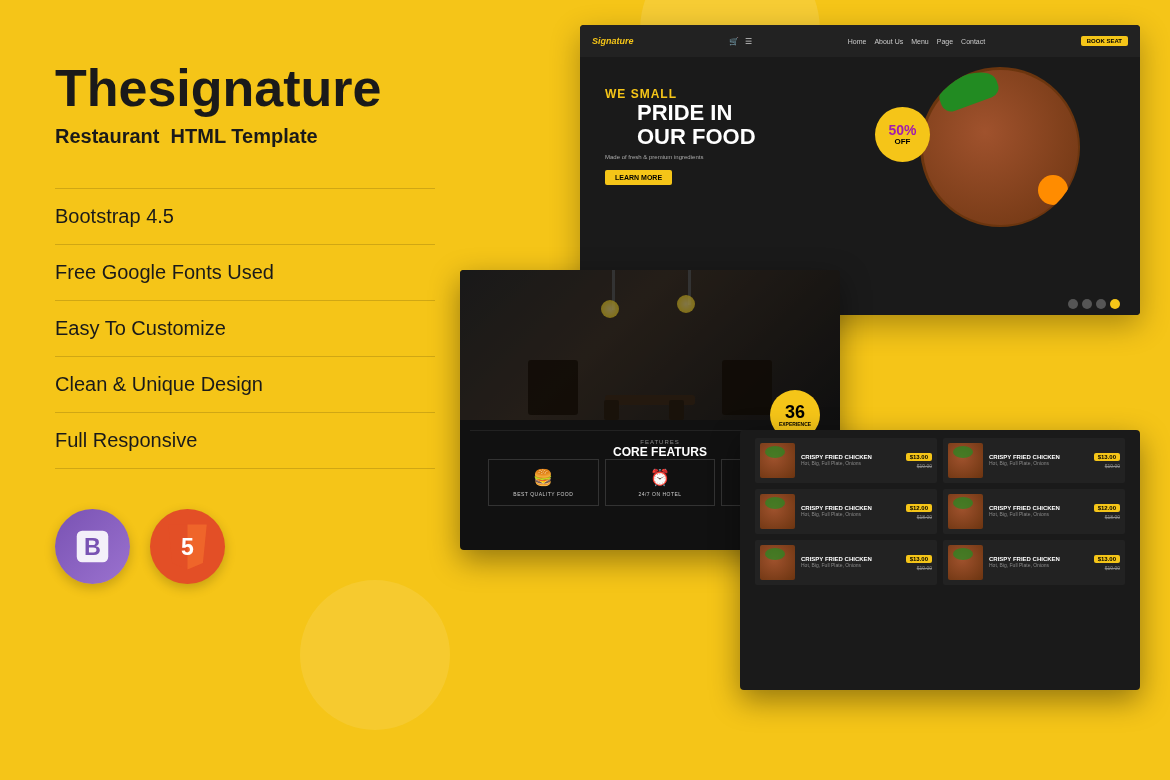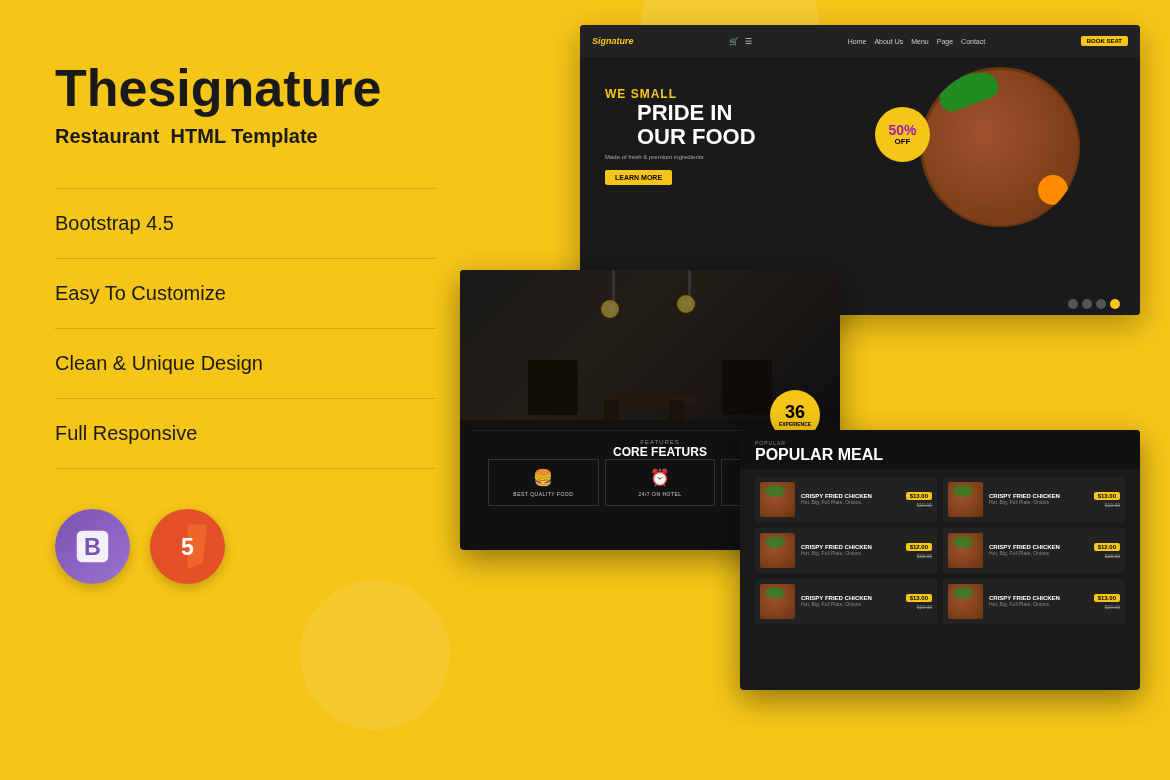--- a/index.html
+++ b/index.html
@@ -37,21 +37,21 @@
       font-weight: 700;
     }
 
     .features-list {
       list-style: none;
       margin-bottom: 40px;
     }
     .features-list li {
       font-size: 20px;
       color: #1a1a1a;
-      padding: 23px 0;
+      padding: 16px 0;
       border-bottom: 1px solid rgba(0,0,0,0.15);
     }
     .features-list li:first-child {
       border-top: 1px solid rgba(0,0,0,0.15);
     }
 
     .badge-row {
       display: flex;
       gap: 20px;
       align-items: center;
@@ -571,20 +571,23 @@
   <h1 class="main-title">Thesignature</h1>
 
   <p class="subtitle">
     <span>Restaurant</span>&nbsp;
     <span style="font-weight:800;">HTML Template</span>
   </p>
 
   <ul class="features-list">
     <li>
       <span>Bootstrap 4.5</span>
+    </li>
+    <li>
+      <span>Free Google Fonts Used</span>
     </li>
     <li>
       <span>Easy To Customize</span>
     </li>
     <li>
       <span>Clean &amp; Unique Design</span>
     </li>
     <li>
       <span>Full Responsive</span>
     </li>
@@ -727,24 +730,20 @@
         </div>
         <div class="feature-item">
           <div class="feature-icon">🍽</div>
           <div class="feature-label">EASY TO ORDER</div>
         </div>
       </div>
     </div>
   </div>
 
   <div class="screenshot-menu">
-    <div class="menu-header">
-      <div class="menu-tag">POPULAR</div>
-      <div class="menu-title">POPULAR MEAL</div>
-    </div>
 
     <div class="menu-grid">
 
       <div class="menu-item">
         <div class="menu-item-img"></div>
         <div class="menu-item-info">
           <div class="menu-item-name">CRISPY FRIED CHICKEN</div>
           <div class="menu-item-desc">Hot, Big, Full Plate, Onions</div>
         </div>
         <div class="menu-item-prices">

